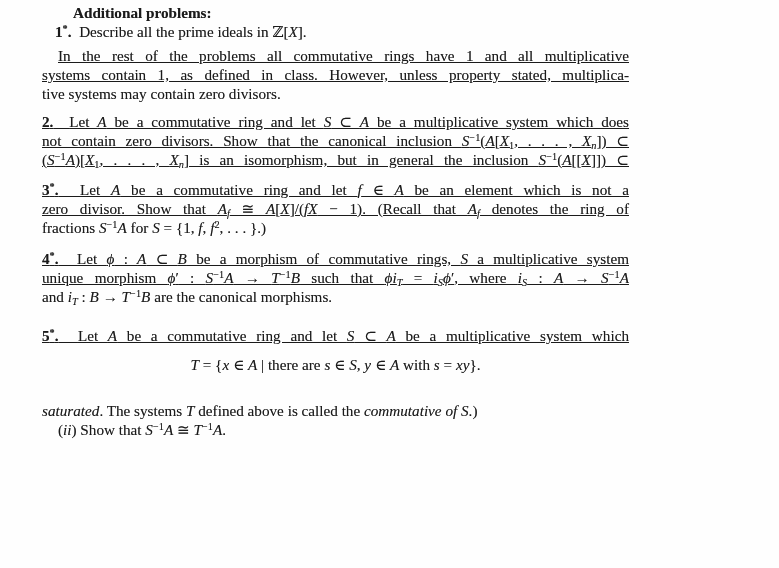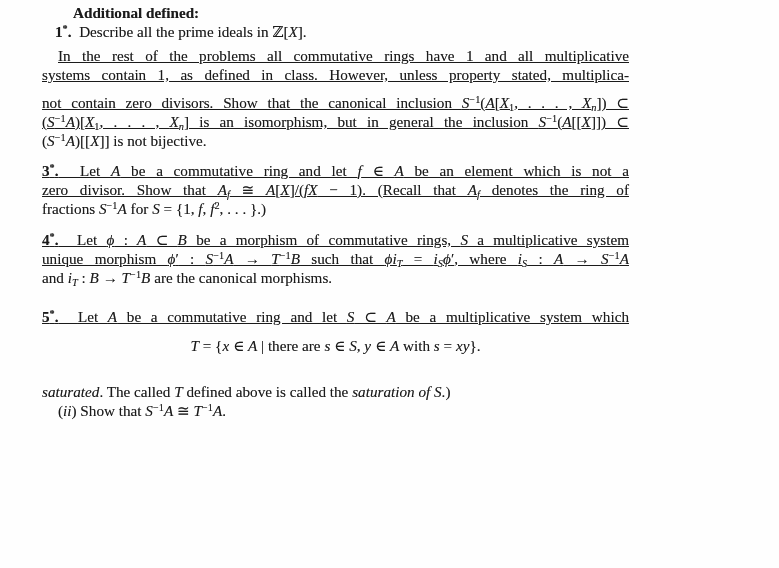--- a/index.html
+++ b/index.html
@@ -36,36 +36,37 @@
   sup{vertical-align:baseline;position:relative;top:-0.45em;}
   sub{vertical-align:baseline;position:relative;top:0.25em;}
 </style>
 </head>
 <body>
 
 <div class="page">
   <div class="column">
 
     <div class="block">
-      <div class="ll ind-head"><span style="font-weight: bold;">Additional defined</span><span style="font-weight: bold;">:</span></div>
+      <div class="ll ind-head"><span style="font-weight: bold;">Additional problems</span><span style="font-weight: bold;">:</span></div>
     </div>
 
     <div class="block">
       <div class="ll ind-num"><span style="font-weight: bold;">1</span><sup style="font-weight: bold;">*</sup><span style="font-weight: bold;">.</span><span>&nbsp; </span><span>Describe all the prime ideals in </span><span>ℤ[</span><span style="font-style: italic;">X</span><span>].</span></div>
     </div>
 
     <div class="block mt-para">
       <div class="jl ind"><span>In the rest of the problems all commutative rings have 1 and all multiplicative</span></div>
       <div class="jl"><span>systems contain 1, as defined in class. However, unless property stated, multiplica-</span></div>
+      <div class="ll"><span>tive systems may contain zero divisors.</span></div>
     </div>
 
     <div class="block mt-p2">
+      <div class="jl"><span style="font-weight: bold;">2</span><span style="font-weight: bold;">.</span><span>&nbsp; </span><span>Let </span><span style="font-style: italic;">A</span><span> be a commutative ring and let </span><span style="font-style: italic;">S</span><span> ⊂ </span><span style="font-style: italic;">A</span><span> be a multiplicative system which does</span></div>
       <div class="jl"><span>not contain zero divisors. Show that the canonical inclusion </span><span style="font-style: italic;">S</span><sup>−1</sup><span>(</span><span style="font-style: italic;">A</span><span>[</span><span style="font-style: italic;">X</span><sub>1</sub><span>, . . . , </span><span style="font-style: italic;">X</span><sub style="font-style: italic;">n</sub><span>]) ⊂</span></div>
       <div class="jl"><span>(</span><span style="font-style: italic;">S</span><sup>−1</sup><span style="font-style: italic;">A</span><span>)[</span><span style="font-style: italic;">X</span><sub>1</sub><span>, . . . , </span><span style="font-style: italic;">X</span><sub style="font-style: italic;">n</sub><span>] is an isomorphism, but in general the inclusion </span><span style="font-style: italic;">S</span><sup>−1</sup><span>(</span><span style="font-style: italic;">A</span><span>[[</span><span style="font-style: italic;">X</span><span>]]) ⊂</span></div>
-      <div class="ll"><span>(</span><span style="font-style: italic;">S</span><sup>−1</sup><span style="font-style: italic;">A</span><span>)[[</span><span style="font-style: italic;">X</span><span>]] is not bijective.</span></div>
     </div>
 
     <div class="block mt-p3">
       <div class="jl"><span style="font-weight: bold;">3</span><sup style="font-weight: bold;">*</sup><span style="font-weight: bold;">.</span><span>&nbsp; </span><span>Let </span><span style="font-style: italic;">A</span><span> be a commutative ring and let </span><span style="font-style: italic;">f</span><span> ∈ </span><span style="font-style: italic;">A</span><span> be an element which is not a</span></div>
       <div class="jl"><span>zero divisor. Show that </span><span style="font-style: italic;">A</span><sub style="font-style: italic;">f</sub><span> ≅ </span><span style="font-style: italic;">A</span><span>[</span><span style="font-style: italic;">X</span><span>]/(</span><span style="font-style: italic;">fX</span><span> − 1). (Recall that </span><span style="font-style: italic;">A</span><sub style="font-style: italic;">f</sub><span> denotes the ring of</span></div>
       <div class="ll"><span>fractions </span><span style="font-style: italic;">S</span><sup>−1</sup><span style="font-style: italic;">A</span><span> for </span><span style="font-style: italic;">S</span><span> = {1, </span><span style="font-style: italic;">f</span><span>, </span><span style="font-style: italic;">f</span><sup>2</sup><span>, . . . }.)</span></div>
     </div>
 
     <div class="block mt-p4">
       <div class="jl"><span style="font-weight: bold;">4</span><sup style="font-weight: bold;">*</sup><span style="font-weight: bold;">.</span><span>&nbsp; </span><span>Let </span><span style="font-style: italic;">ϕ</span><span> : </span><span style="font-style: italic;">A</span><span> ⊂ </span><span style="font-style: italic;">B</span><span> be a morphism of commutative rings, </span><span style="font-style: italic;">S</span><span> a multiplicative system</span></div>
@@ -75,21 +76,21 @@
 
     <div class="block mt-p5">
       <div class="jl"><span style="font-weight: bold;">5</span><sup style="font-weight: bold;">*</sup><span style="font-weight: bold;">.</span><span>&nbsp; </span><span>Let </span><span style="font-style: italic;">A</span><span> be a commutative ring and let </span><span style="font-style: italic;">S</span><span> ⊂ </span><span style="font-style: italic;">A</span><span> be a multiplicative system which</span></div>
     </div>
 
     <div class="block eq">
       <div class="center"><span style="font-style: italic;">T</span><span> = {</span><span style="font-style: italic;">x</span><span> ∈ </span><span style="font-style: italic;">A</span><span> | there are </span><span style="font-style: italic;">s</span><span> ∈ </span><span style="font-style: italic;">S</span><span>, </span><span style="font-style: italic;">y</span><span> ∈ </span><span style="font-style: italic;">A</span><span> with </span><span style="font-style: italic;">s</span><span> = </span><span style="font-style: italic;">xy</span><span>}.</span></div>
     </div>
 
     <div class="block">
-      <div class="ll"><span style="font-style: italic;">saturated</span><span>. The called </span><span style="font-style: italic;">T</span><span> defined above is called the </span><span style="font-style: italic;">saturation of S</span><span>.)</span></div>
+      <div class="ll"><span style="font-style: italic;">saturated</span><span>. The systems </span><span style="font-style: italic;">T</span><span> defined above is called the </span><span style="font-style: italic;">commutative of S</span><span>.)</span></div>
     </div>
 
     <div class="block">
       <div class="ll ind"><span>(</span><span style="font-style: italic;">ii</span><span>) Show that </span><span style="font-style: italic;">S</span><sup>−1</sup><span style="font-style: italic;">A</span><span> ≅ </span><span style="font-style: italic;">T</span><sup>−1</sup><span style="font-style: italic;">A</span><span>.</span></div>
     </div>
 
   </div>
 </div>
 
 </body></html>

